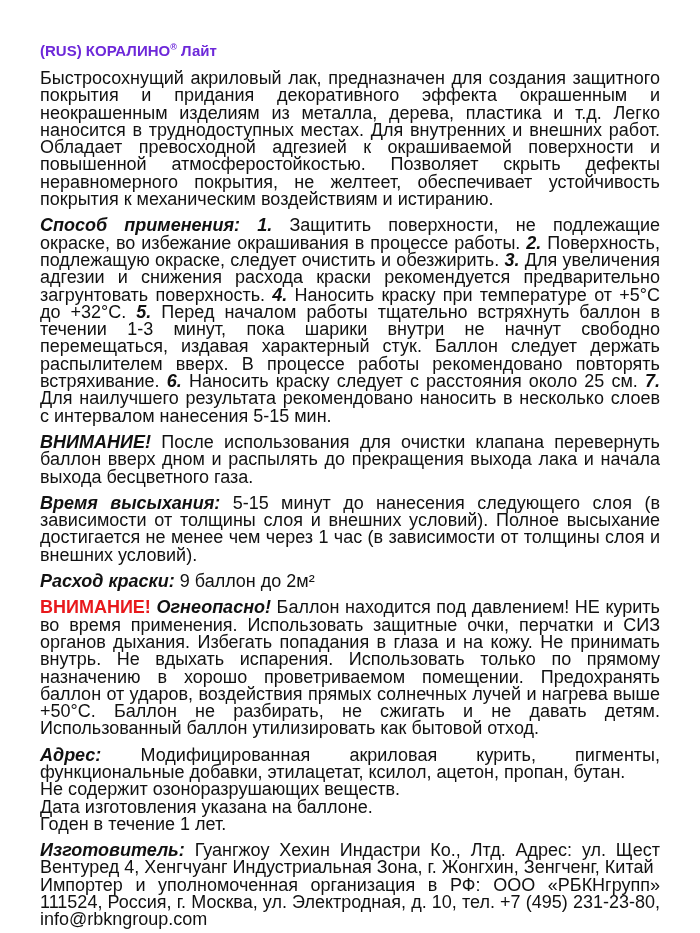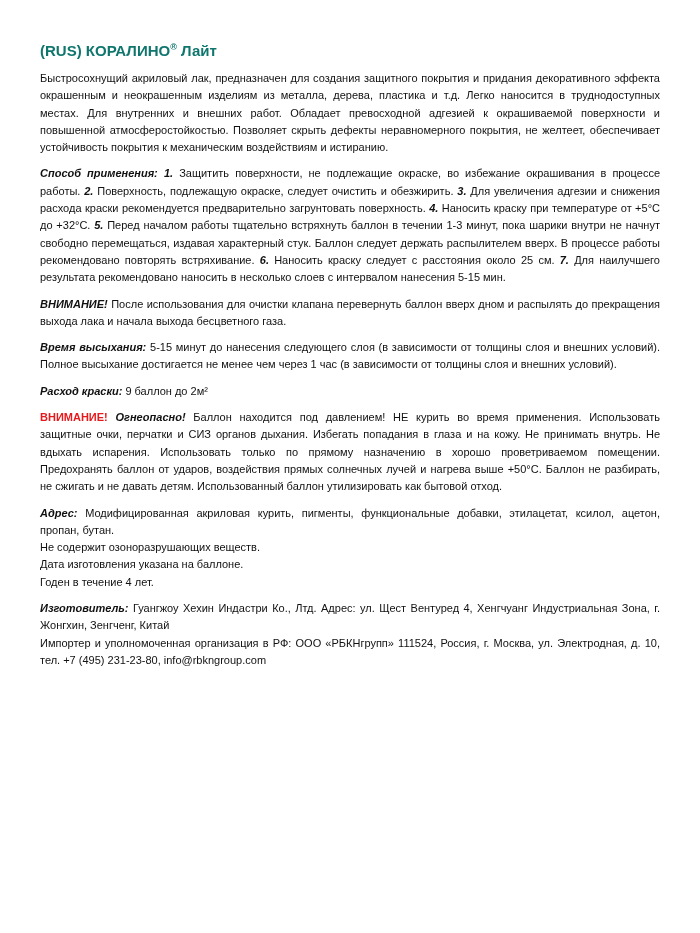--- a/index.html
+++ b/index.html
@@ -16,29 +16,29 @@
     padding: 42px 40px 0 40px;
     color: #111111;
     font-family: "Liberation Sans", sans-serif;
     overflow: hidden;
   }
   .title {
     font-size: 15px;
     font-weight: bold;
     margin: 0 0 10px 0;
     line-height: 18px;
-    color: #0f766e;
+    color: #6d28d9;
   }
   .title sup {
     font-size: 9px;
     vertical-align: super;
     line-height: 0;
   }
   p.para {
-    font-size: 11px;
+    font-size: 18px;
     line-height: 17.3px;
     text-align: justify;
     margin: 0;
     color: #111111;
   }
   p.para.gap {
     margin-bottom: 9px;
   }
   .b { font-weight: bold; font-style: italic; }
   .red { color: #e8191c; font-weight: bold; }
@@ -59,21 +59,21 @@
   <p class="para gap"><span class="b">Время высыхания:</span><span> 5-15 минут до нанесения следующего слоя (в зависимости от толщины слоя и внешних условий). Полное высыхание достигается не менее чем через 1 час (в зависимости от толщины слоя и внешних условий).</span></p>
 
   <p class="para gap"><span class="b">Расход краски:</span><span> 9 баллон до 2м²</span></p>
 
   <p class="para gap"><span class="red">ВНИМАНИЕ!</span><span class="b"> Огнеопасно!</span><span> Баллон находится под давлением! НЕ курить во время применения. Использовать защитные очки, перчатки и СИЗ органов дыхания. Избегать попадания в глаза и на кожу. Не принимать внутрь. Не вдыхать испарения. Использовать только по прямому назначению в хорошо проветриваемом помещении. Предохранять баллон от ударов, воздействия прямых солнечных лучей и нагрева выше +50°С. Баллон не разбирать, не сжигать и не давать детям. Использованный баллон утилизировать как бытовой отход.</span></p>
 
   <div class="composition-block">
     <p class="para"><span class="b">Адрес:</span><span> Модифицированная акриловая курить, пигменты, функциональные добавки, этилацетат, ксилол, ацетон, пропан, бутан.</span></p>
     <p class="para">Не содержит озоноразрушающих веществ.</p>
     <p class="para">Дата изготовления указана на баллоне.</p>
-    <p class="para gap">Годен в течение 4 лет.</p>
+    <p class="para gap">Годен в течение 1 лет.</p>
   </div>
 
   <div class="manufacturer-block">
     <p class="para"><span class="b">Изготовитель: </span><span> Гуангжоу Хехин Индастри Ко., Лтд. Адрес: ул. Щест Вентуред 4, Хенгчуанг Индустриальная Зона, г. Жонгхин, Зенгченг, Китай</span></p>
     <p class="para">Импортер и уполномоченная организация в РФ: ООО «РБКНгрупп» 111524, Россия, г. Москва, ул. Электродная, д. 10, тел. +7 (495) 231-23-80, info@rbkngroup.com</p>
   </div>
 
 </main>
 
 </body></html>

